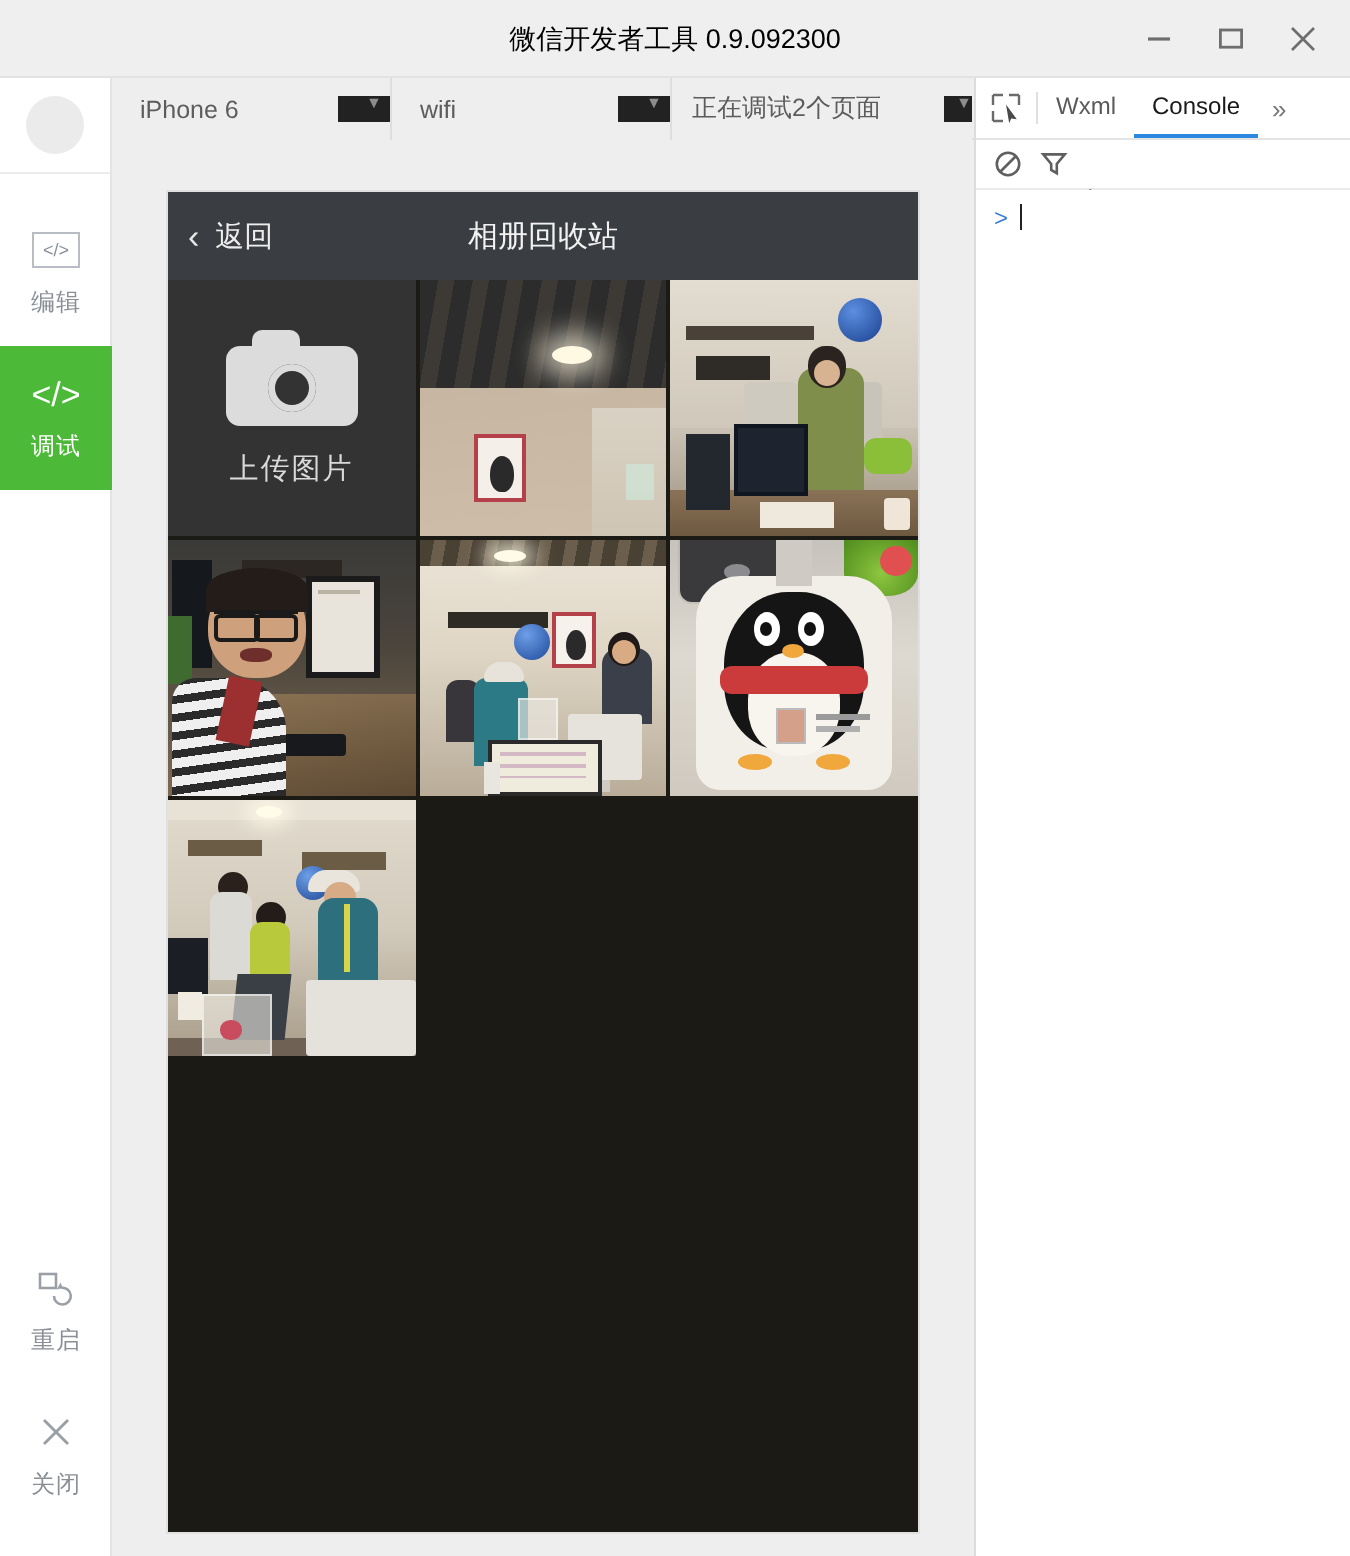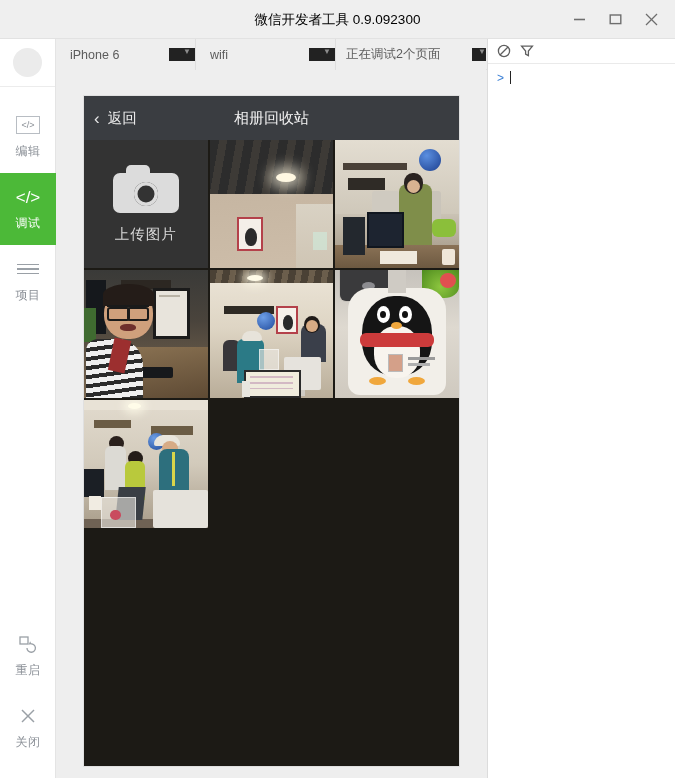--- a/index.html
+++ b/index.html
@@ -464,30 +464,20 @@
         <span class="slabel">编辑</span>
       </div>
 
       <div class="side-item active">
         <span class="sicon">
           <span class="code-plain">&lt;/&gt;</span>
         </span>
         <span class="slabel">调试</span>
       </div>
 
-      <div class="side-item">
-        <span class="sicon">
-          <span class="hamburger">
-              <i></i>
-              <i></i>
-              <i></i>
-            </span>
-        </span>
-        <span class="slabel">项目</span>
-      </div>
     </div>
 
     <div class="side-group-bottom">
       <div class="side-item">
         <span class="sicon">
           <svg width="20" height="20" viewBox="0 0 20 20">
             <rect x="2" y="3" width="8" height="7" fill="none" stroke="#9aa0a6" stroke-width="1.3"></rect>
             <path d="M9 14 a4.2 4.2 0 1 0 3.6 -4.1" fill="none" stroke="#9aa0a6" stroke-width="1.3"></path>
             <path d="M12.2 7.2 l1.2 2.8 -2.9 0.7 z" fill="#9aa0a6"></path>
           </svg>
@@ -657,20 +647,32 @@
           </div>
         </div>
 
       </div>
     </div>
   </div>
   <div class="bottom-edge"></div>
 
   <div class="devtools">
 
+    <div class="dt-tabs">
+      <div class="dt-inspect">
+        <svg width="16" height="16" viewBox="0 0 16 16">
+          <path d="M1.5 1.5 h5 M1.5 1.5 v5 M14.5 1.5 h-5 M14.5 1.5 v5 M1.5 14.5 h5 M1.5 14.5 v-5" fill="none" stroke="#6b6b6b" stroke-width="1.2"></path>
+          <path d="M8 6.2 L13.4 13.6 L10.6 13.2 L9.6 15.6 Z" fill="#4a4a4a"></path>
+        </svg>
+      </div>
+      <div class="dt-sep"></div>
+      <div class="dt-tab">Wxml</div>
+      <div class="dt-tab active">Console</div>
+      <div class="dt-more">»</div>
+    </div>
 
     <div class="dt-subbar">
       <span class="ibtn">
         <svg width="14" height="14" viewBox="0 0 14 14">
           <circle cx="7" cy="7" r="5.6" fill="none" stroke="#5f5f5f" stroke-width="1.3"></circle>
           <line x1="3" y1="11" x2="11" y2="3" stroke="#5f5f5f" stroke-width="1.3"></line>
         </svg>
       </span>
       <span class="ibtn">
         <svg width="14" height="14" viewBox="0 0 14 14">

